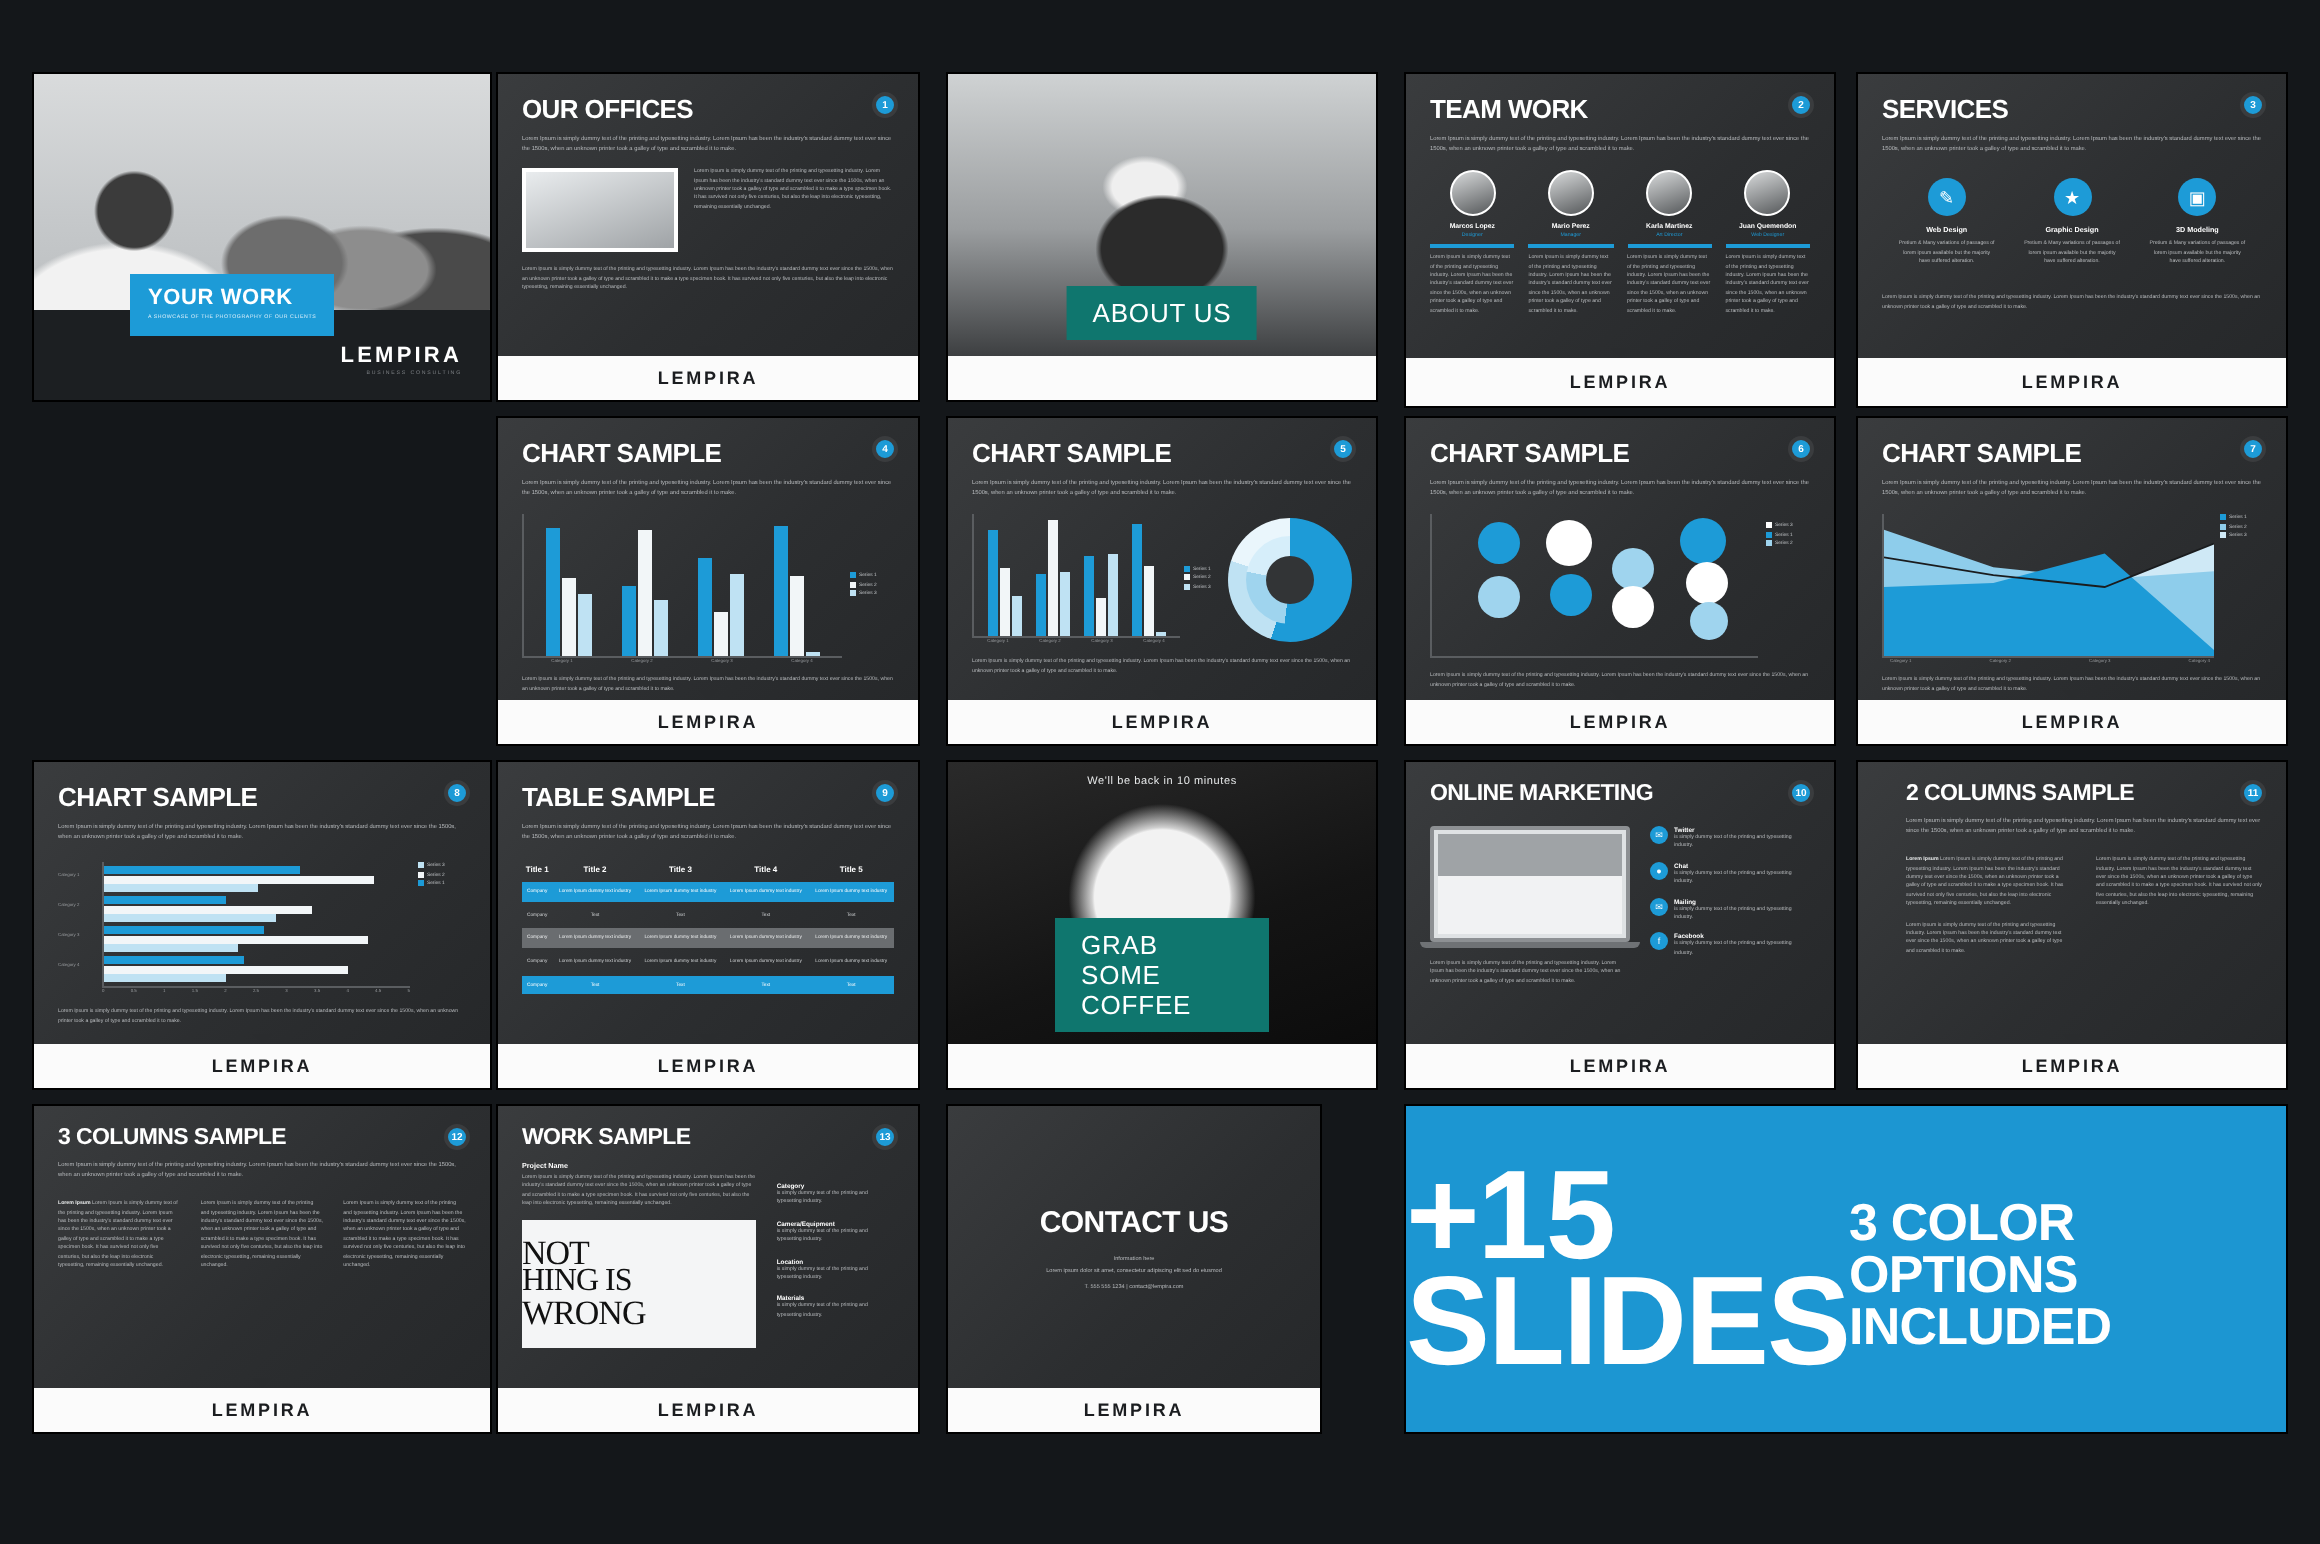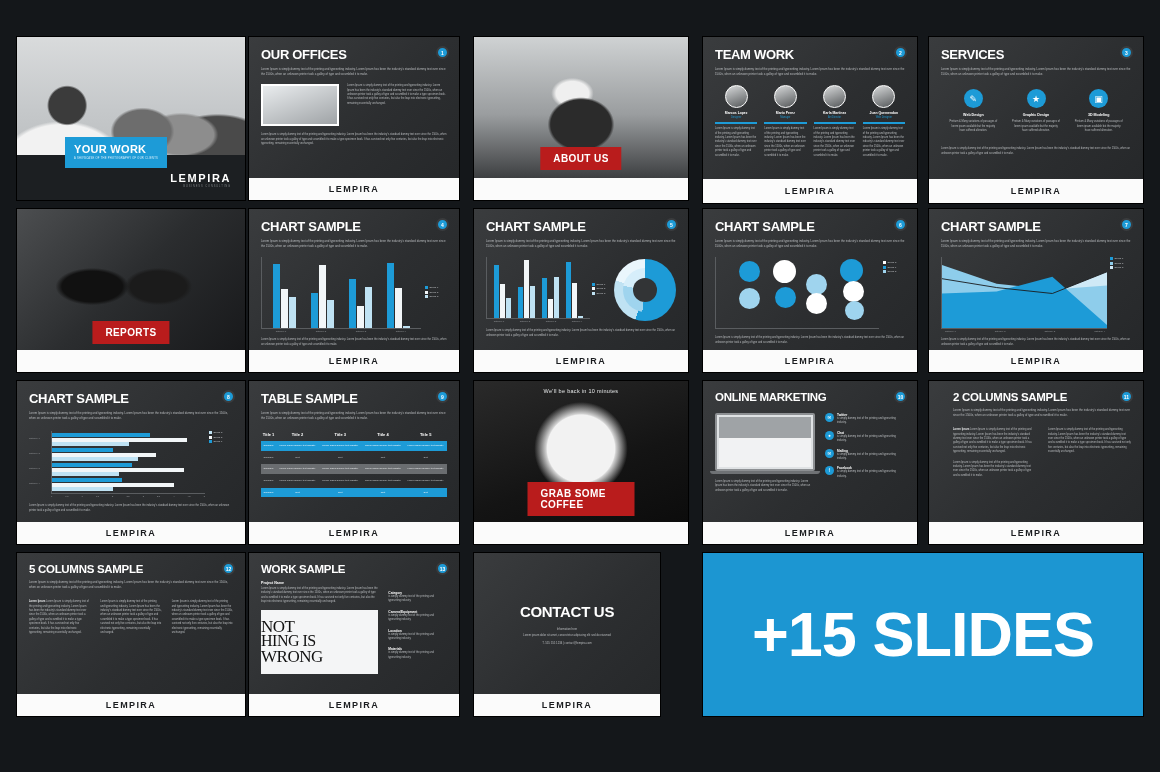--- a/index.html
+++ b/index.html
@@ -45,21 +45,21 @@
   .dot {
     position:absolute; top:9px; right:10px; width:13px;height:13px;border-radius:50%;
     background:#1d9bd7; border:2px solid #3a3c3e;
     display:flex;align-items:center;justify-content:center;
     color:#fff;font-size:5px;font-weight:bold;
   }
   .para { font-size:2.9px; line-height:1.75; color:#b9bcbf; }
   .para b { color:#e9ebec; }
   .para.tiny { font-size:2.6px; line-height:1.7;}
   .btn-blue {
-    background:#b91c1c;color:#fff;font-weight:bold;font-size:10px;
+    background:#0f766e;color:#fff;font-weight:normal;font-size:13px;
     letter-spacing:0.4px;padding:6px 13px;display:inline-block;
   }
   
   .photo { background:#9a9ea1; position:absolute; inset:0; }
   .ph1 { background:
       radial-gradient(circle at 22% 42%, #3b3b3b 0 9%, rgba(59,59,59,0) 10%),
       radial-gradient(ellipse at 20% 78%, #f2f2f2 0 22%, rgba(242,242,242,0) 24%),
       radial-gradient(ellipse at 55% 58%, #6d6d6d 0 16%, rgba(109,109,109,0) 18%),
       radial-gradient(ellipse at 72% 60%, #8d8d8d 0 14%, rgba(141,141,141,0) 16%),
       radial-gradient(ellipse at 88% 62%, #4a4a4a 0 15%, rgba(74,74,74,0) 17%),
@@ -216,25 +216,20 @@
         </div>
       </div>
       <div class="para tiny" style="margin-top:14px;">Lorem Ipsum is simply dummy text of the printing and typesetting industry. Lorem Ipsum has been the industry's standard dummy text ever since the 1500s, when an unknown printer took a galley of type and scrambled it to make.</div>
     </div>
     <div class="footer" style="height:24px;">
       <div class="footer-arrow"></div>
       <div class="logo">LEMPIRA</div>
     </div>
   </div>
 
-  <div class="slide" style="left:16px;top:208px;width:230px;height:165px;background:#1c1f22;">
-    <div class="photo ph3" style="bottom:22px;"></div>
-    <div style="position:absolute;left:50%;bottom:28px;transform:translateX(-50%);" class="btn-blue">REPORTS</div>
-    <div class="footer"></div>
-  </div>
 
   <div class="slide dark" style="left:248px;top:208px;width:212px;height:165px;">
     <div class="body-area">
       <div class="dot">4</div>
       <div class="title">CHART SAMPLE</div>
       <div class="para">Lorem Ipsum is simply dummy text of the printing and typesetting industry. Lorem Ipsum has been the industry's standard dummy text ever since the 1500s, when an unknown printer took a galley of type and scrambled it to make.</div>
       <div style="position:relative;height:72px;margin-top:8px;display:flex;">
         <div style="flex:1;position:relative;border-left:0.5px solid #5a5d60;border-bottom:0.5px solid #5a5d60;display:flex;align-items:flex-end;justify-content:space-around;padding:0 4px;">
           <div style="display:flex;align-items:flex-end;gap:1px;">
               <div style="width:7px;height:64px;background:#1d9bd7;"></div>
@@ -645,21 +640,21 @@
     </div>
     <div class="footer">
       <div class="footer-arrow"></div>
       <div class="logo">LEMPIRA</div>
     </div>
   </div>
 
   <div class="slide dark" style="left:16px;top:552px;width:230px;height:165px;">
     <div class="body-area">
       <div class="dot">12</div>
-      <div class="title sm">5 COLUMNS SAMPLE</div>
+      <div class="title sm">3 COLUMNS SAMPLE</div>
       <div class="para">Lorem Ipsum is simply dummy text of the printing and typesetting industry. Lorem Ipsum has been the industry's standard dummy text ever since the 1500s, when an unknown printer took a galley of type and scrambled it to make.</div>
       <div style="display:flex;gap:10px;margin-top:10px;">
         <div style="flex:1;">
           <div class="para tiny"><b>Lorem Ipsum</b> <span>Lorem Ipsum is simply dummy text of the printing and typesetting industry. Lorem Ipsum has been the industry's standard dummy text ever since the 1500s, when an unknown printer took a galley of type and scrambled it to make a type specimen book. It has survived not only five centuries, but also the leap into electronic typesetting, remaining essentially unchanged.</span></div>
         </div>
         <div style="flex:1;">
           <div class="para tiny">Lorem Ipsum is simply dummy text of the printing and typesetting industry. Lorem Ipsum has been the industry's standard dummy text ever since the 1500s, when an unknown printer took a galley of type and scrambled it to make a type specimen book. It has survived not only five centuries, but also the leap into electronic typesetting, remaining essentially unchanged.</div>
         </div>
         <div style="flex:1;">
           <div class="para tiny">Lorem Ipsum is simply dummy text of the printing and typesetting industry. Lorem Ipsum has been the industry's standard dummy text ever since the 1500s, when an unknown printer took a galley of type and scrambled it to make a type specimen book. It has survived not only five centuries, but also the leap into electronic typesetting, remaining essentially unchanged.</div>
@@ -720,15 +715,16 @@
       <div style="color:#b9bcbf;font-size:2.8px;margin-top:4px;">T. 555 555 1234   |   contact@lempira.com</div>
     </div>
     <div class="footer">
       <div class="footer-arrow"></div>
       <div class="logo">LEMPIRA</div>
     </div>
   </div>
 
   <div class="slide promo" style="left:702px;top:552px;width:442px;height:165px;background:#1c96d2;">
     <div class="l1">+15 SLIDES</div>
+    <div class="l2">3 COLOR OPTIONS INCLUDED</div>
   </div>
 
 </div>
 
 </body></html>

